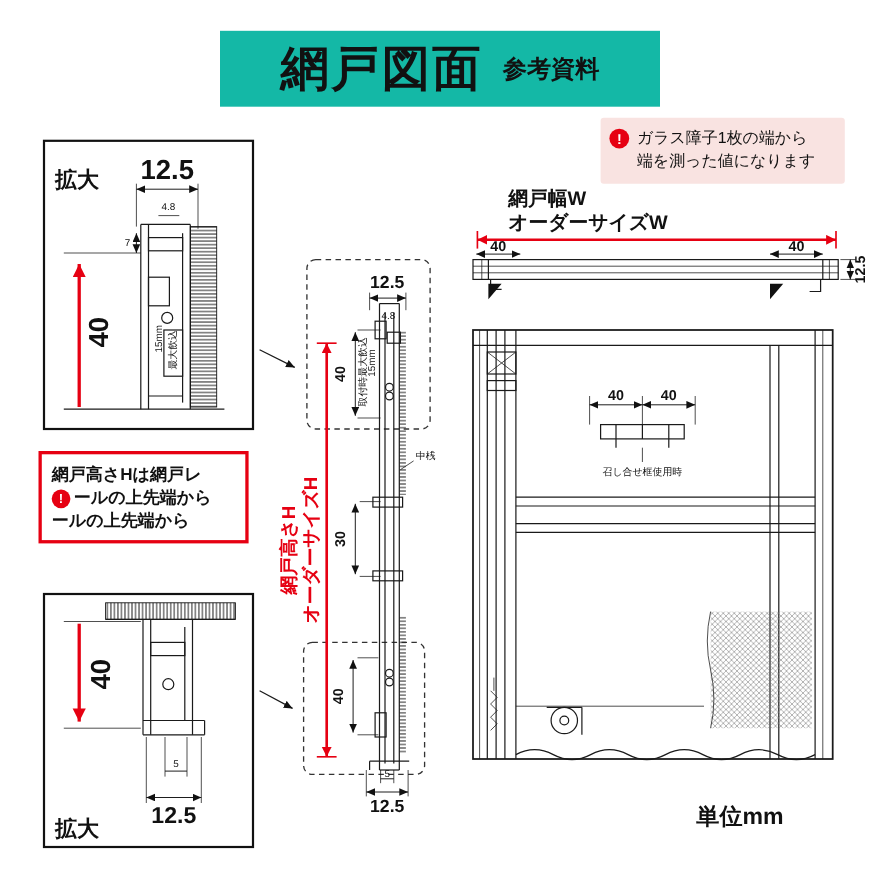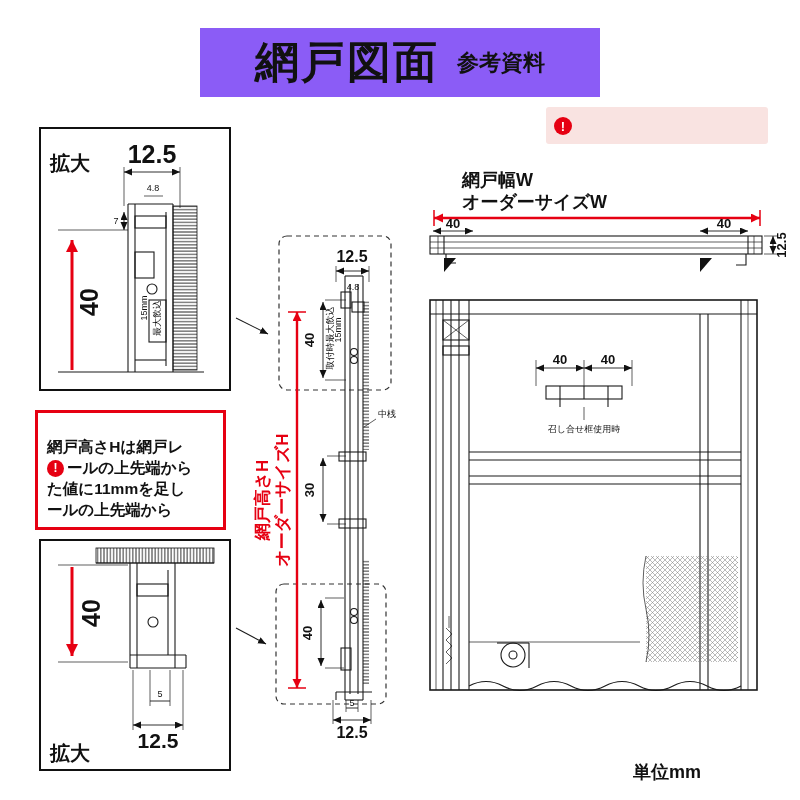--- a/index.html
+++ b/index.html
@@ -1,40 +1,40 @@
 <!DOCTYPE html>
 <html><head>
 <meta charset="utf-8">
 <style>
   *{margin:0;padding:0;box-sizing:border-box}
   html,body{width:800px;height:800px;background:#fff;font-family:"Liberation Sans",sans-serif;color:#111;overflow:hidden}
   .stage{position:relative;width:800px;height:800px;background:#fff}
   svg.drawing{position:absolute;left:0;top:0}
 
   
-  .header{position:absolute;left:200px;top:28px;width:400px;height:69px;background:#8b5cf6;
+  .header{position:absolute;left:200px;top:28px;width:400px;height:69px;background:#14b8a6;
           display:flex;align-items:center;justify-content:center;gap:18px;z-index:2}
   .header .title{font-size:44px;font-weight:bold;letter-spacing:2px}
   .header .subtitle{font-size:22px;font-weight:bold;}
 
   
   .callout{position:absolute;left:546px;top:107px;width:222px;background:#f9e3e1;border-radius:3px;
            padding:9px 8px;display:flex;gap:7px;font-size:14.5px;line-height:21px;z-index:2}
   .callout .lines div{white-space:nowrap}
 
   
   .hnote{position:absolute;left:35px;top:410px;width:191px;background:#fff;border:3px solid #e60012;
-         padding:23px 5px 7px 9px;font-size:15.5px;line-height:21px;font-weight:bold;z-index:2}
+         padding:8px 5px 7px 9px;font-size:15.5px;line-height:21px;font-weight:bold;z-index:2}
   .hnote .iline{display:flex;align-items:center;gap:3px}
 
   .warn{display:inline-flex;width:18px;height:18px;border-radius:50%;background:#e60012;color:#fff;
         align-items:center;justify-content:center;font-size:13px;font-weight:bold;flex:none;margin-top:1px}
   .warn-sm{width:17px;height:17px;font-size:12px}
 
-  .unit{position:absolute;left:633px;top:760px;font-size:18px;font-weight:bold;z-index:2}
+  .unit{position:absolute;left:633px;top:728px;font-size:21px;font-weight:bold;z-index:2}
 
   
   .ln{stroke:#1a1a1a;stroke-width:1.1;fill:none}
   .thin{stroke:#1a1a1a;stroke-width:0.7;fill:none}
   .dim{stroke:#1a1a1a;stroke-width:0.9;fill:none}
   .box{stroke:#111;stroke-width:2;fill:#fff}
   .dashed{stroke:#333;stroke-width:1.2;fill:none;stroke-dasharray:5 4}
   .redbig{stroke:#e60012;stroke-width:3;fill:none}
   .redln{stroke:#e60012;stroke-width:2.4;fill:none}
   .redthin{stroke:#e60012;stroke-width:1.5;fill:none}
@@ -54,29 +54,32 @@
 
 <div class="stage">
 
   <div class="header">
     <span class="title">網戸図面</span>
     <span class="subtitle">参考資料</span>
   </div>
 
   <div class="callout">
     <span class="warn">!</span>
+    <div class="lines">
+      <div>ガラス障子1枚の端から</div>
+      <div>端を測った値になります</div>
+    </div>
   </div>
 
   <div class="hnote">
     <div>網戸高さHは網戸レ</div>
     <div class="iline">
       <span class="warn warn-sm">!</span>
       <span>ールの上先端から</span>
     </div>
-    <div>た値に11mmを足し</div>
     <div>ールの上先端から</div>
   </div>
 
   <div class="unit">単位mm</div>
 
   <svg class="drawing" width="800" height="800" viewBox="0 0 800 800">
     <defs>
       <marker id="ab" markerUnits="userSpaceOnUse" markerWidth="9" markerHeight="8" refX="8" refY="3.5" orient="auto-start-reverse">
         <path d="M0,0 L8,3.5 L0,7 Z" fill="#111"></path>
       </marker>

